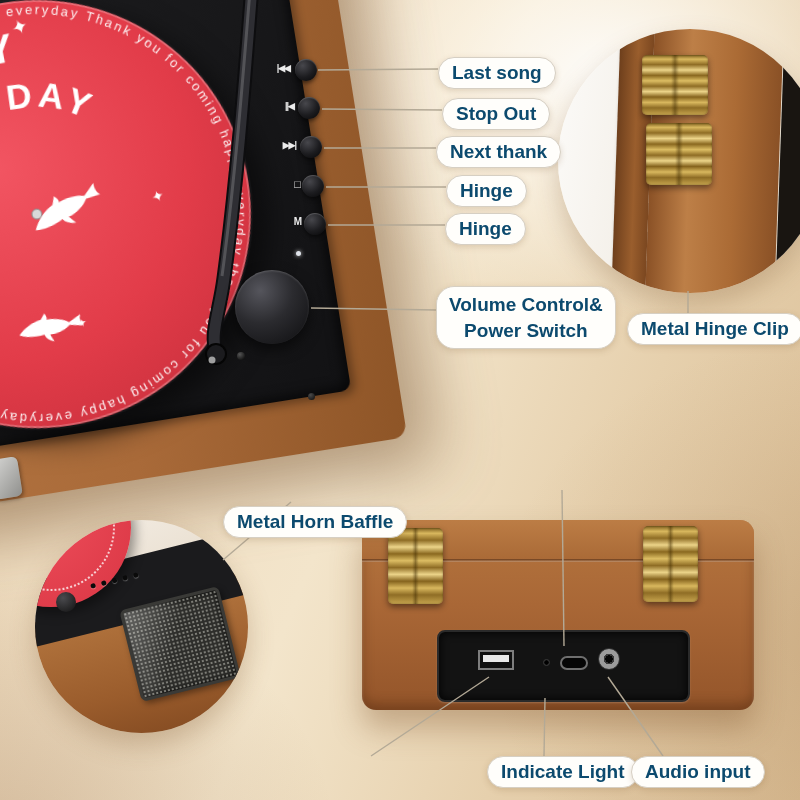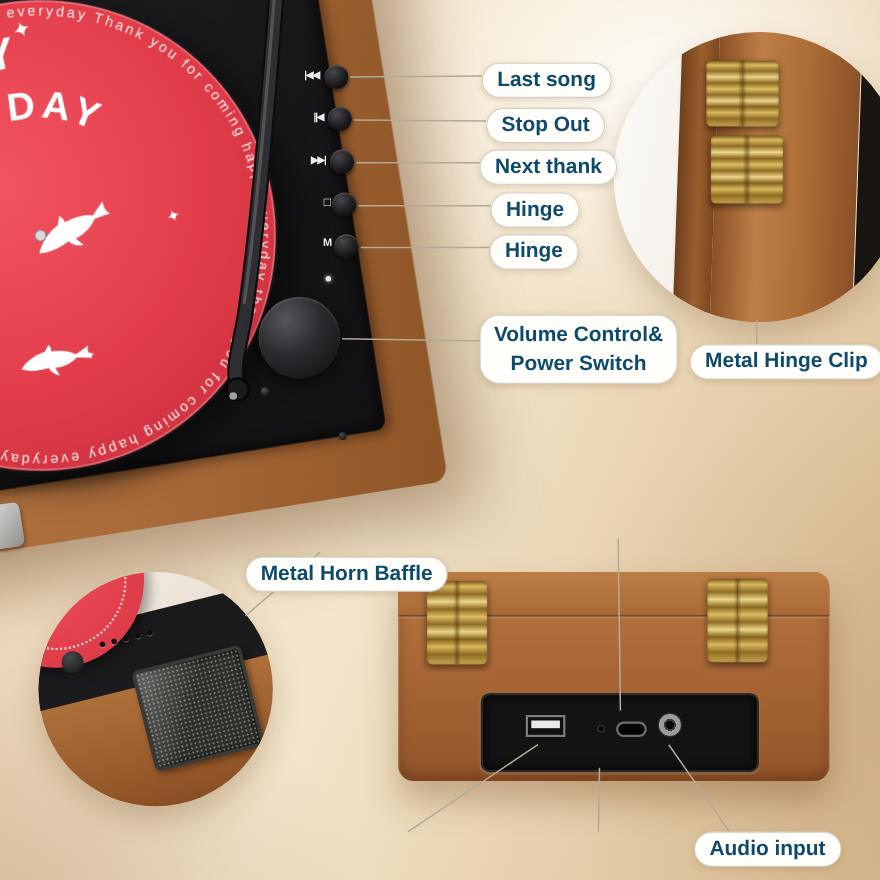--- a/index.html
+++ b/index.html
@@ -269,15 +269,16 @@
   <div class="pill" style="left:442px; top:98px;">Stop Out</div>
   <div class="pill" style="left:436px; top:136px;">Next thank</div>
   <div class="pill" style="left:446px; top:175px;">Hinge</div>
   <div class="pill" style="left:445px; top:213px;">Hinge</div>
   <div class="pill pill-multi" style="left:436px; top:286px;">
     <div>Volume Control&amp;</div>
     <div>Power Switch</div>
   </div>
   <div class="pill" style="left:627px; top:313px;">Metal Hinge Clip</div>
   <div class="pill" style="left:223px; top:478px;margin-top:28px;">Metal Horn Baffle</div>
+  <div class="pill" style="left:487px; top:756px;">Indicate Light</div>
   <div class="pill" style="left:631px; top:756px;">Audio input</div>
 
 </div>
 
 </body></html>

